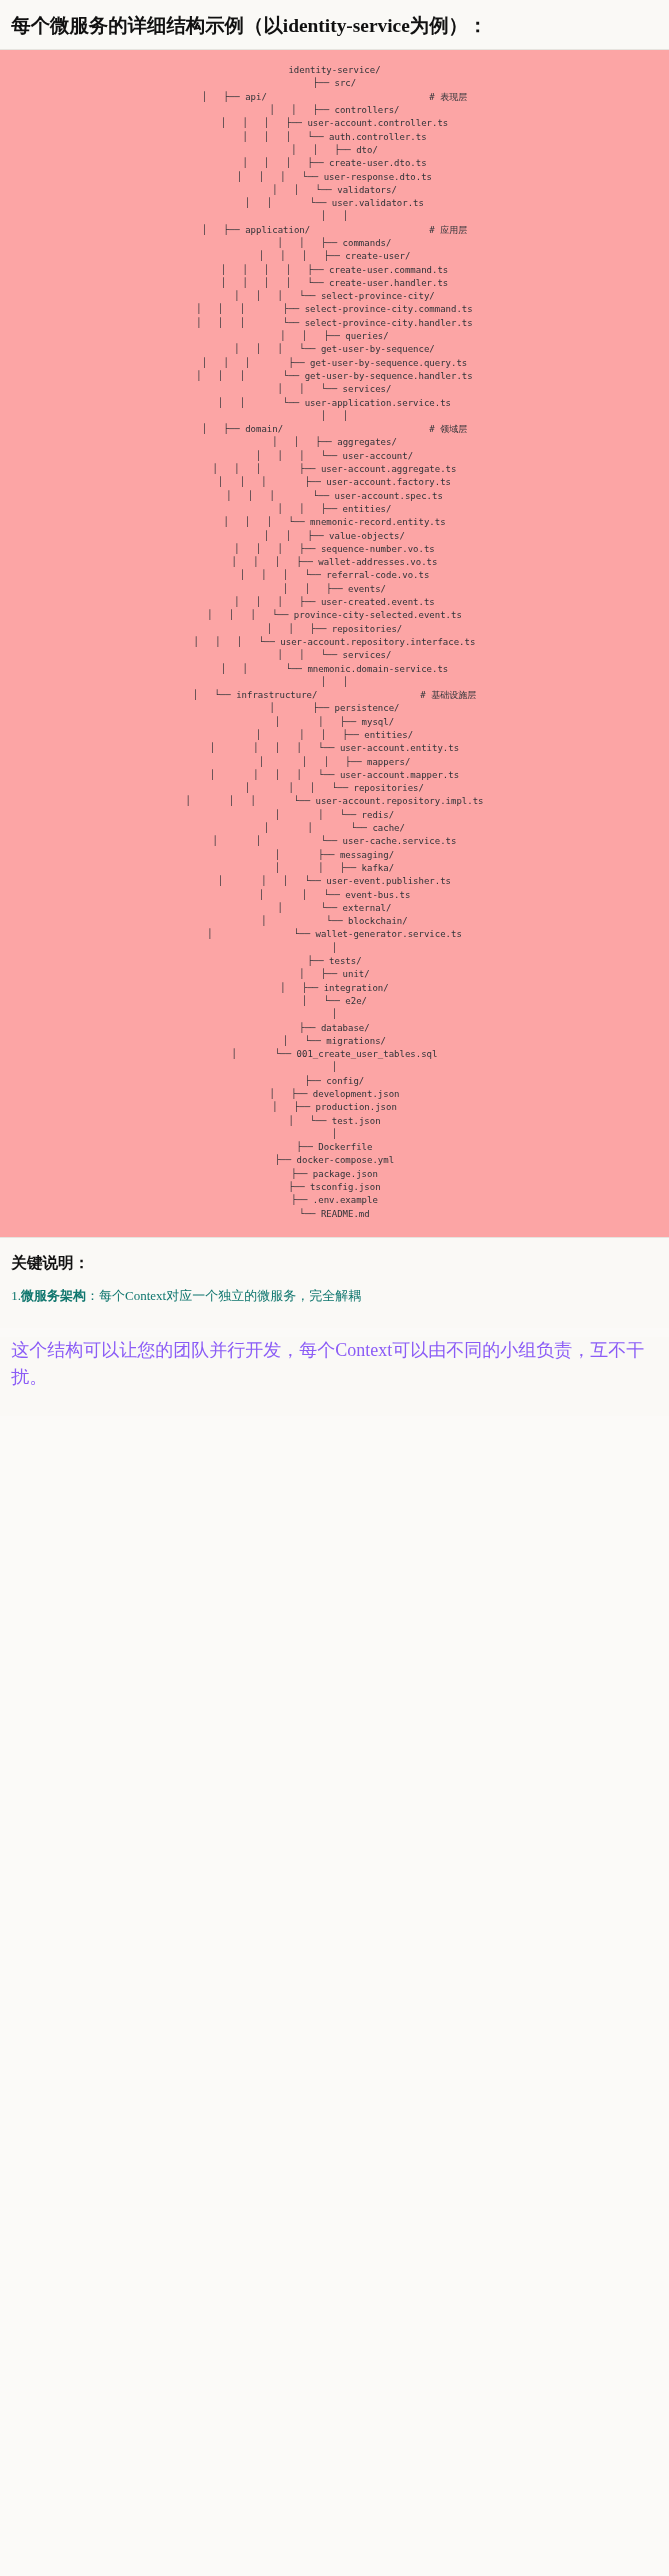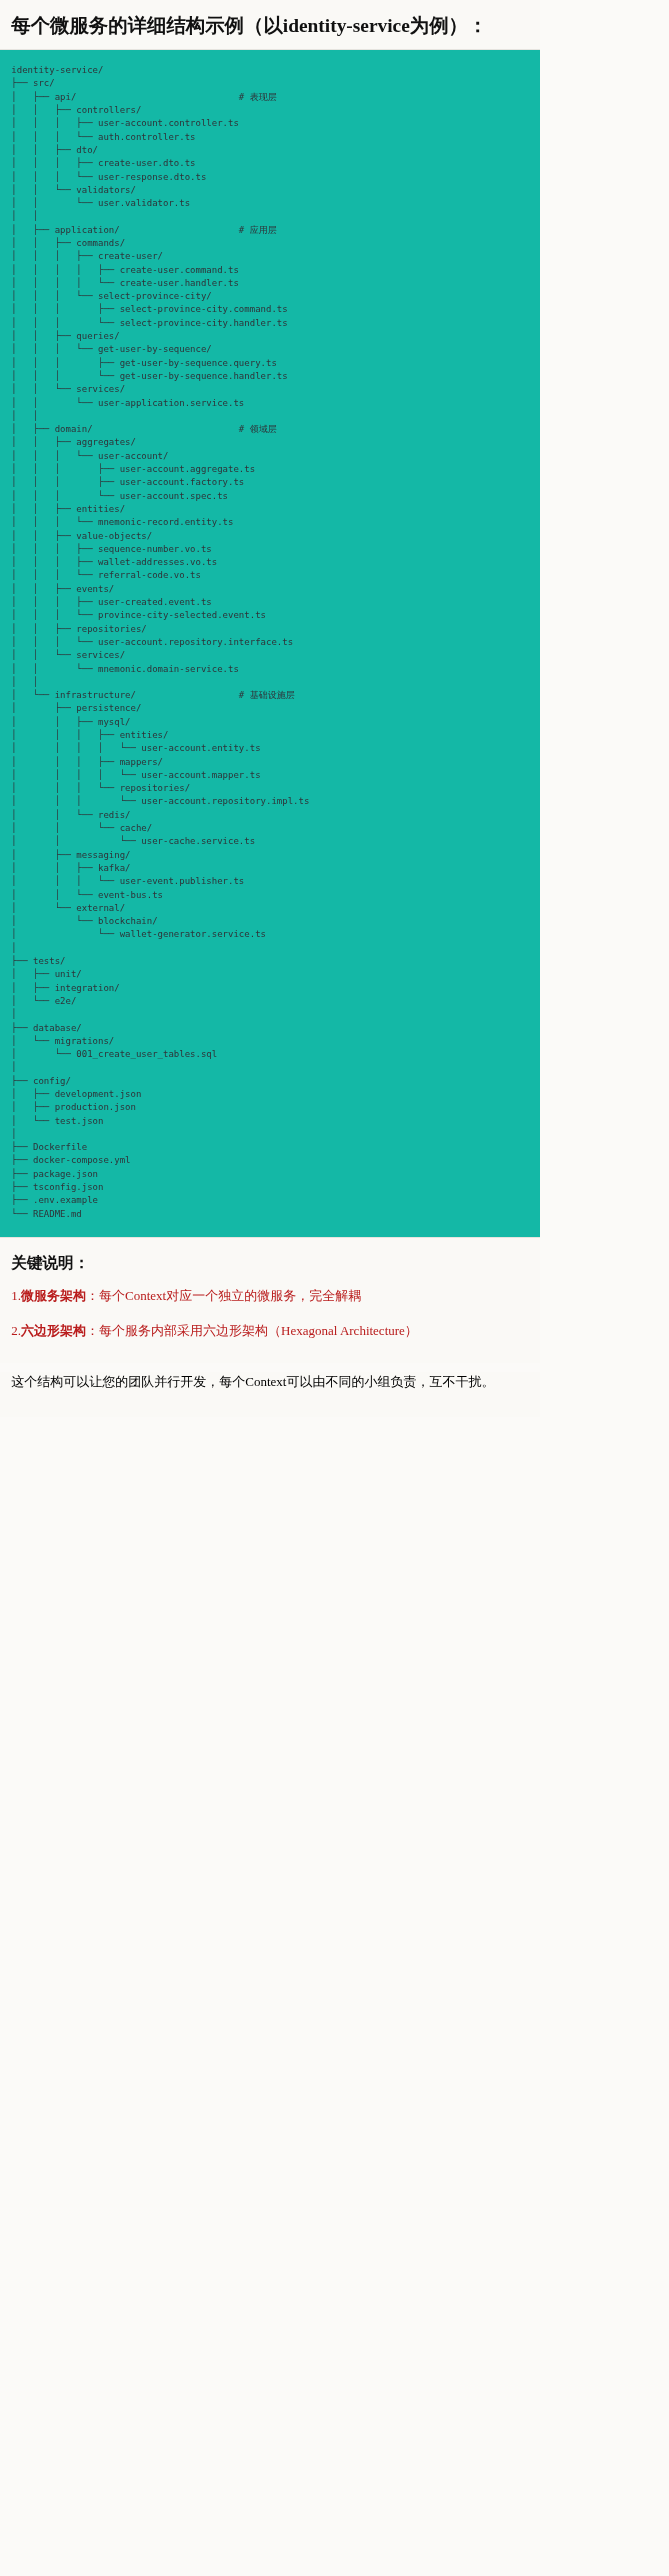--- a/index.html
+++ b/index.html
@@ -4,21 +4,21 @@
 <title>identity-service structure</title>
 <style>
   html,body{margin:0;padding:0;}
   body{
     width:669px;
     background:#fbfaf8;
     font-family:"Liberation Serif", serif;
     color:#1a1a1a;
   }
   .page{
-    width:540px;
+    width:669px;
     box-sizing:border-box;
     background:#fbfaf8;
   }
 
   
   .header{
     padding:13.8px 11.3px 11.3px 11.3px;
     background:#faf9f6;
     border-bottom:0.6px solid #e6e4df;
   }
@@ -27,23 +27,24 @@
     font-size:19.4px;
     line-height:1.25;
     font-weight:bold;
     font-family:"Liberation Serif", serif;
     color:#111111;
     letter-spacing:0px;
   }
 
   
   .codeblock{
-    background:#14b8a6;
+    background:#fca5a5;
     padding:13.8px 11.3px 16.3px 11.3px;
     border-bottom:0.6px solid #e6e4df;
+    text-align:center;
   }
   pre.tree{
     margin:0;
     font-family:"DejaVu Sans Mono", monospace;
     font-size:9px;
     line-height:13.3px;
     color:#2f3338;
     white-space:pre;
     letter-spacing:0px;
     tab-size:4;
@@ -64,38 +65,38 @@
   ol.note-list{
     margin:0;
     padding:0;
     list-style:none;
     counter-reset:noteidx;
   }
   ol.note-list li{
     margin:0 0 16.3px 0;
     font-size:13px;
     line-height:1.45;
-    color:#b91c1c;
+    color:#0f766e;
     font-family:"Liberation Serif", serif;
   }
   ol.note-list li .idx{
     font-family:"Liberation Serif", serif;
   }
   ol.note-list li .term{
     font-weight:bold;
   }
   ol.note-list li .desc{
     font-weight:normal;
   }
   .footer-note{
     margin:8.8px 0 0 0;
     padding:0 11.3px 19px 11.3px;
-    font-size:13px;
+    font-size:18px;
     line-height:1.5;
-    color:#000000;
+    color:#8b5cf6;
     background:#faf9f6;
     font-family:"Liberation Serif", serif;
   }
   .spacer-bottom{height:6.3px;background:#faf9f6;}
 </style>
 </head>
 <body>
 
 <div class="page">
 
@@ -190,21 +191,20 @@
 ├── package.json
 ├── tsconfig.json
 ├── .env.example
 └── README.md</pre>
   </div>
 
   <div class="notes">
     <h2>关键说明：</h2>
     <ol class="note-list">
         <li><span class="idx">1.</span><span class="term">微服务架构</span><span class="desc">：每个Context对应一个独立的微服务，完全解耦</span></li>
-        <li><span class="idx">2.</span><span class="term">六边形架构</span><span class="desc">：每个服务内部采用六边形架构（Hexagonal Architecture）</span></li>
       </ol>
   </div>
 
   <p class="footer-note">这个结构可以让您的团队并行开发，每个Context可以由不同的小组负责，互不干扰。</p>
   <div class="spacer-bottom"></div>
 
 </div>
 
 
 </body></html>

